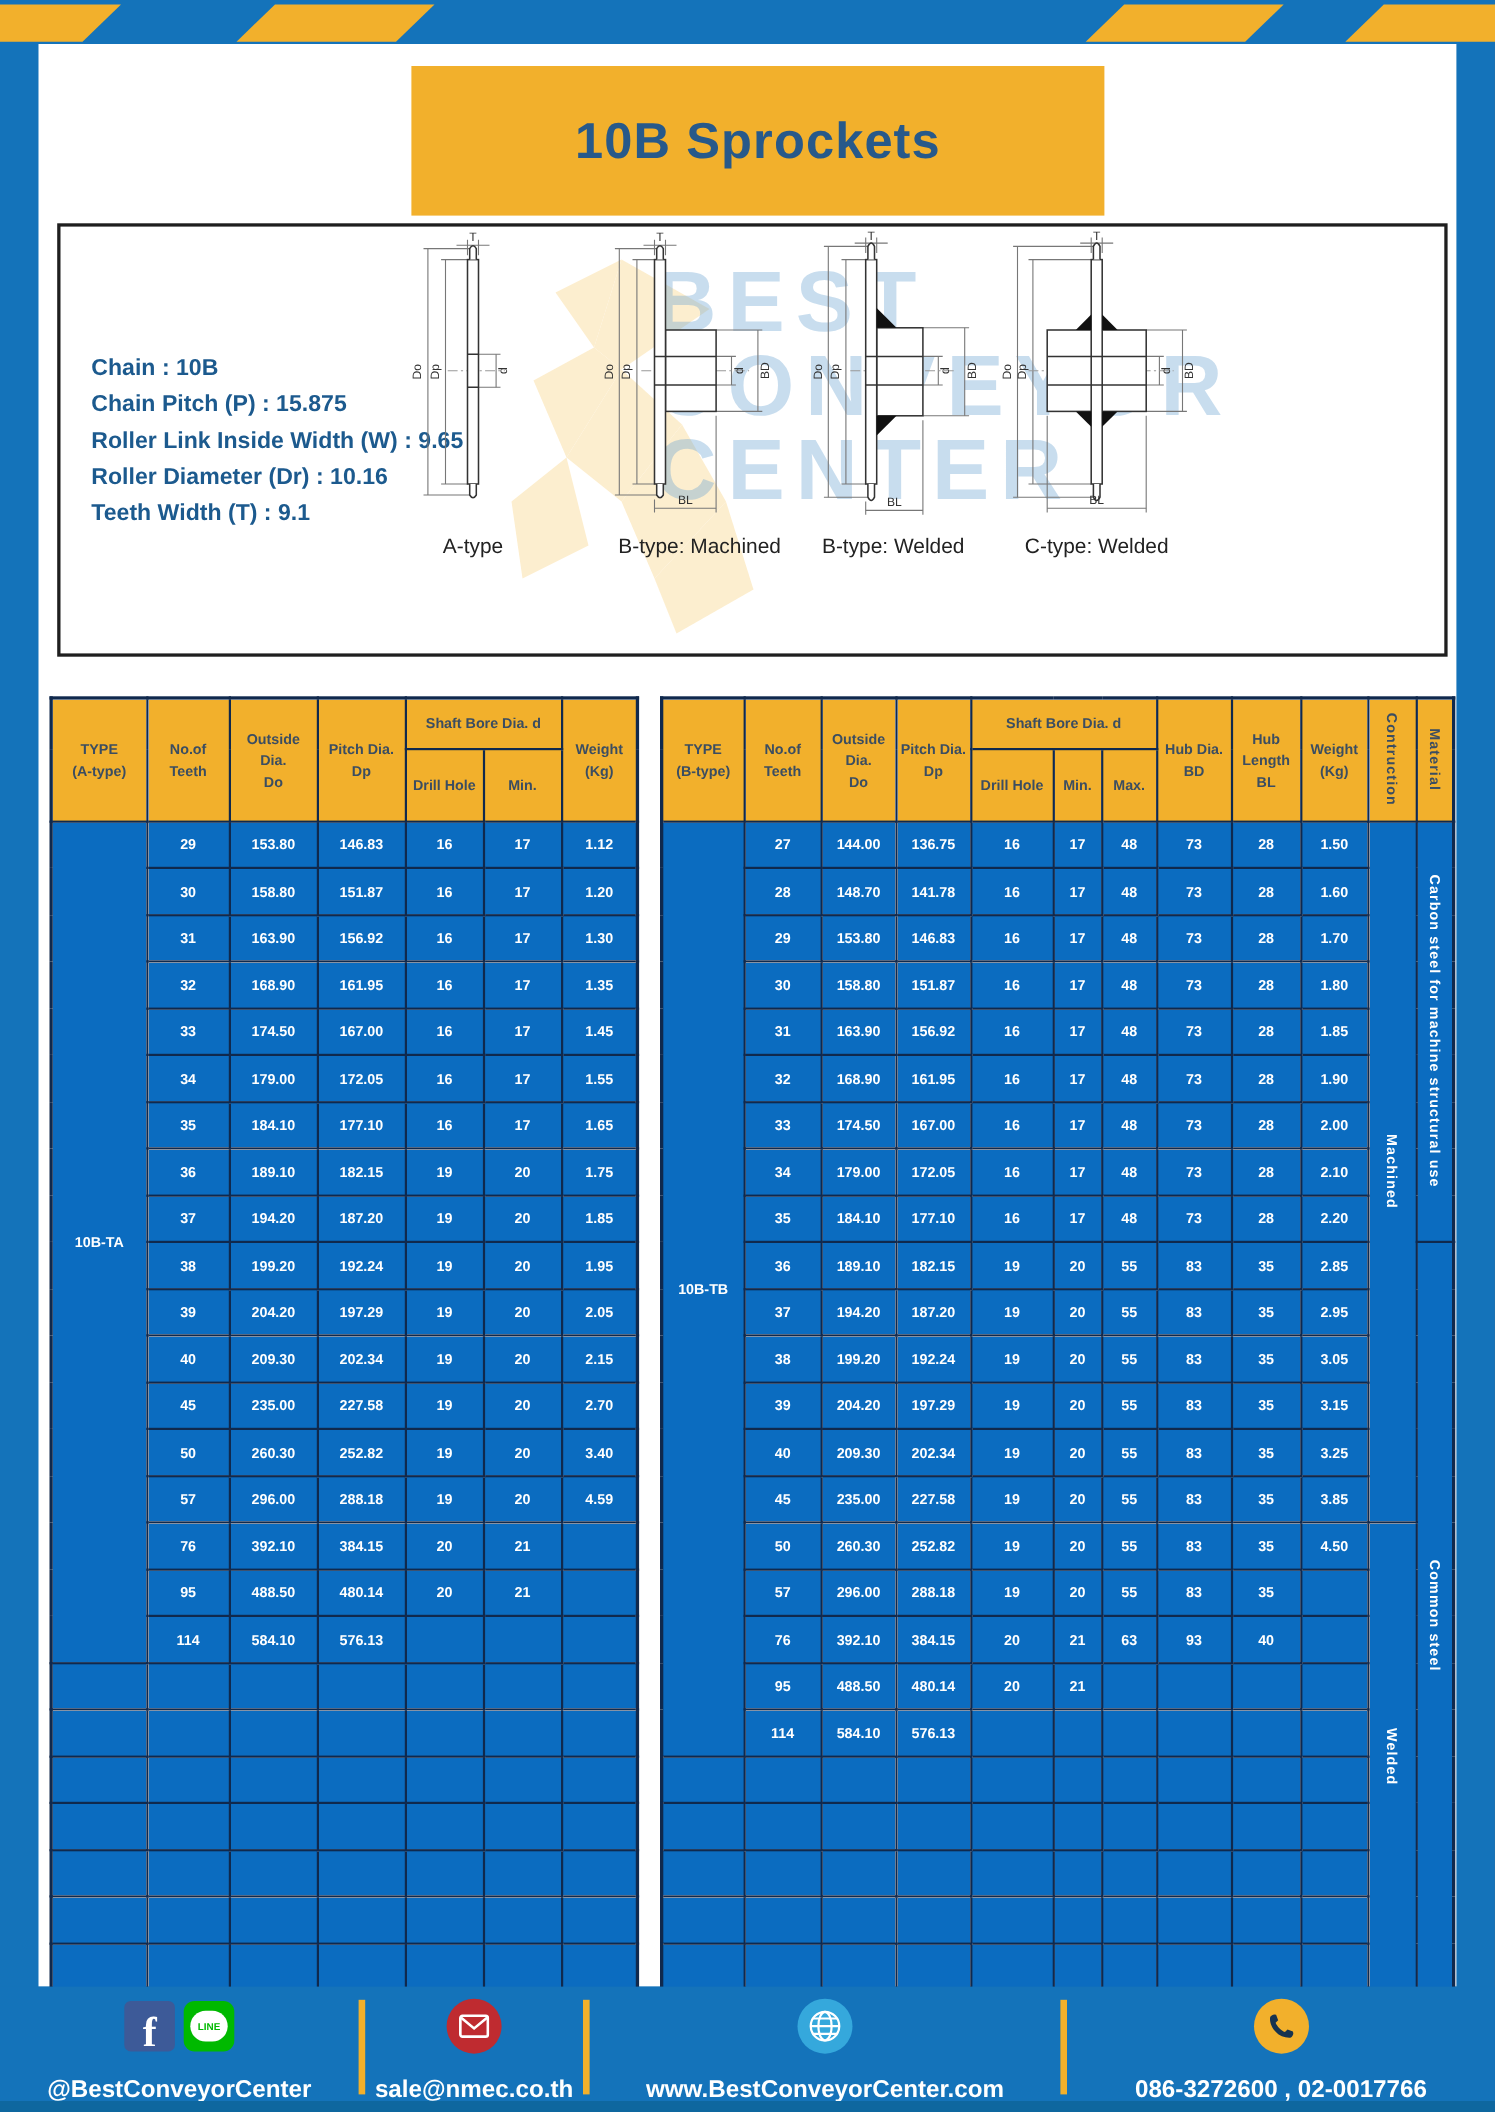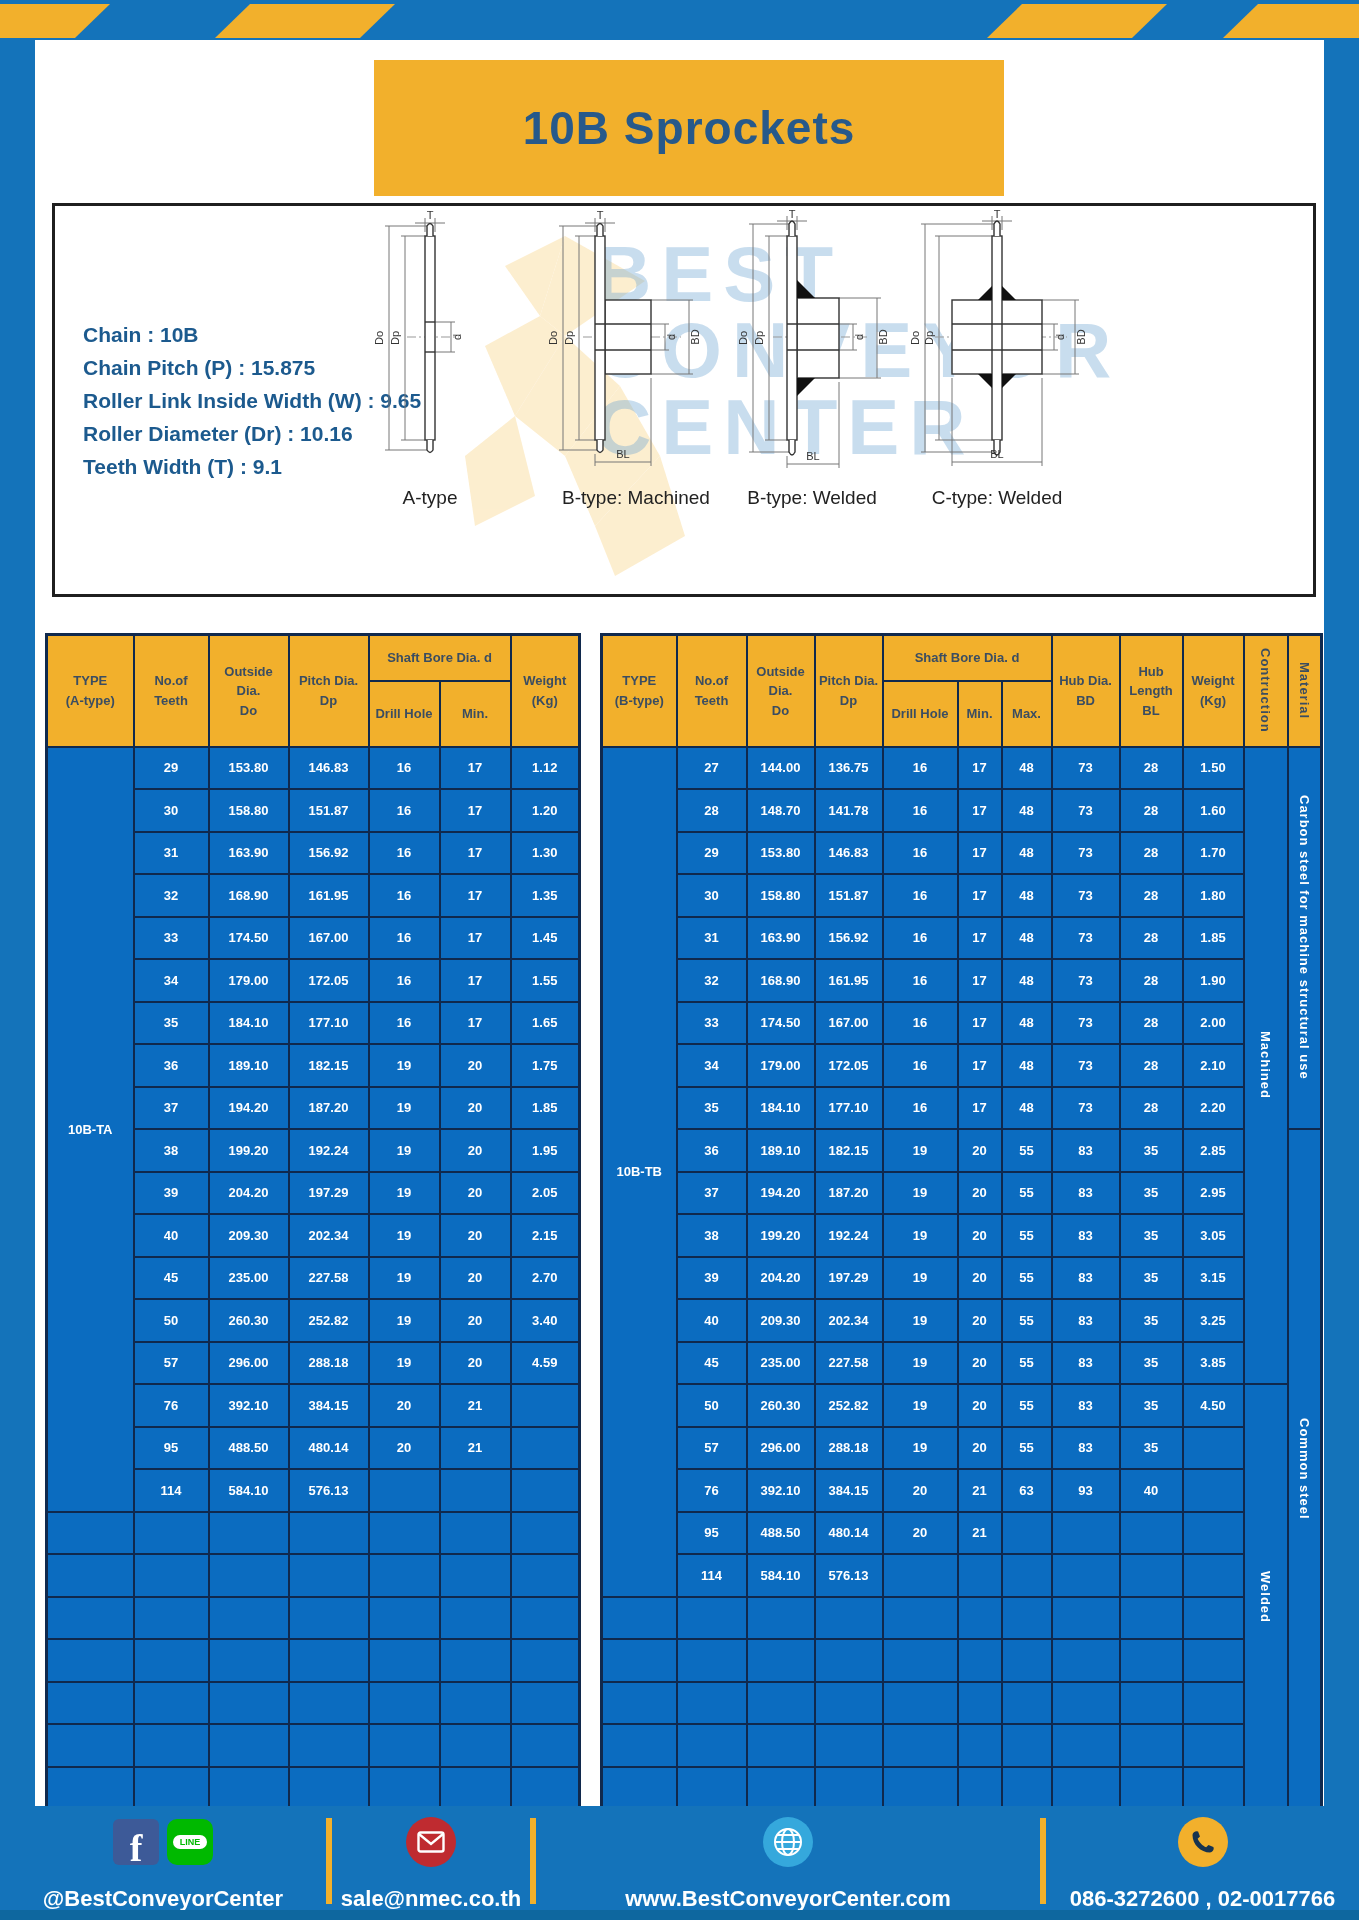--- a/index.html
+++ b/index.html
@@ -42,21 +42,21 @@
   .footer{position:absolute;left:0;top:1806px;width:1359px;height:114px;background:#1473ba;
           display:flex;align-items:stretch;}
   .f-sec{display:flex;flex-direction:column;align-items:center;justify-content:flex-start;padding-top:8px;}
   .f-sec .icons{display:flex;gap:8px;align-items:center;height:56px;}
   .f-sec .f-label{color:#fff;font-weight:bold;font-size:22px;margin-top:16px;white-space:nowrap;}
   .f-div{width:6px;background:#f2b02c;margin:12px 0 16px 0;}
   .icon-circle{width:50px;height:50px;border-radius:50%;display:flex;align-items:center;justify-content:center;}
   .fb{width:46px;height:46px;background:#3d5a98;border-radius:6px;display:flex;align-items:flex-end;justify-content:center;}
   .fb span{color:#fff;font-size:38px;font-weight:bold;font-family:"Liberation Serif",serif;line-height:0.9;}
   .line-ic{width:46px;height:46px;background:#00b900;border-radius:10px;display:flex;align-items:center;justify-content:center;}
-  .line-ic .bub{width:34px;height:14px;background:#fff;border-radius:14px;display:flex;align-items:center;justify-content:center;}
+  .line-ic .bub{width:34px;height:28px;background:#fff;border-radius:14px;display:flex;align-items:center;justify-content:center;}
   .line-ic .bub span{color:#00b900;font-size:9px;font-weight:bold;letter-spacing:0;}
   .bottom-strip{position:absolute;left:0;bottom:0;width:1359px;height:10px;background:#0e679f;}
   .dimtxt{font-size:11px;fill:#333;}
 </style>
 </head>
 <body>
 
 <div class="page">
 
   <svg class="top-band" viewBox="0 0 1359 40" preserveAspectRatio="none">
@@ -865,21 +865,21 @@
         <div class="icon-circle" style="background:#bf2b30">
           <svg width="28" height="22" viewBox="0 0 28 22">
             <rect x="1.5" y="1.5" width="25" height="19" rx="2" fill="none" stroke="#fff" stroke-width="2.4"></rect>
             <path d="M2,3 L14,13 L26,3" fill="none" stroke="#fff" stroke-width="2.4"></path>
           </svg>
         </div>
       </div>
       <div class="f-label">sale@nmec.co.th</div>
     </div>
     <div class="f-div"></div>
-    <div class="f-sec" style="width:504px">
+    <div class="f-sec" style="width:428px">
       <div class="icons">
         <div class="icon-circle" style="background:#35a8dc">
           <svg width="34" height="34" viewBox="0 0 34 34">
             <g fill="none" stroke="#fff" stroke-width="2">
               <circle cx="17" cy="17" r="13"></circle>
               <ellipse cx="17" cy="17" rx="6" ry="13"></ellipse>
               <line x1="4" y1="17" x2="30" y2="17"></line>
               <line x1="6" y1="10" x2="28" y2="10"></line>
               <line x1="6" y1="24" x2="28" y2="24"></line>
             </g>

